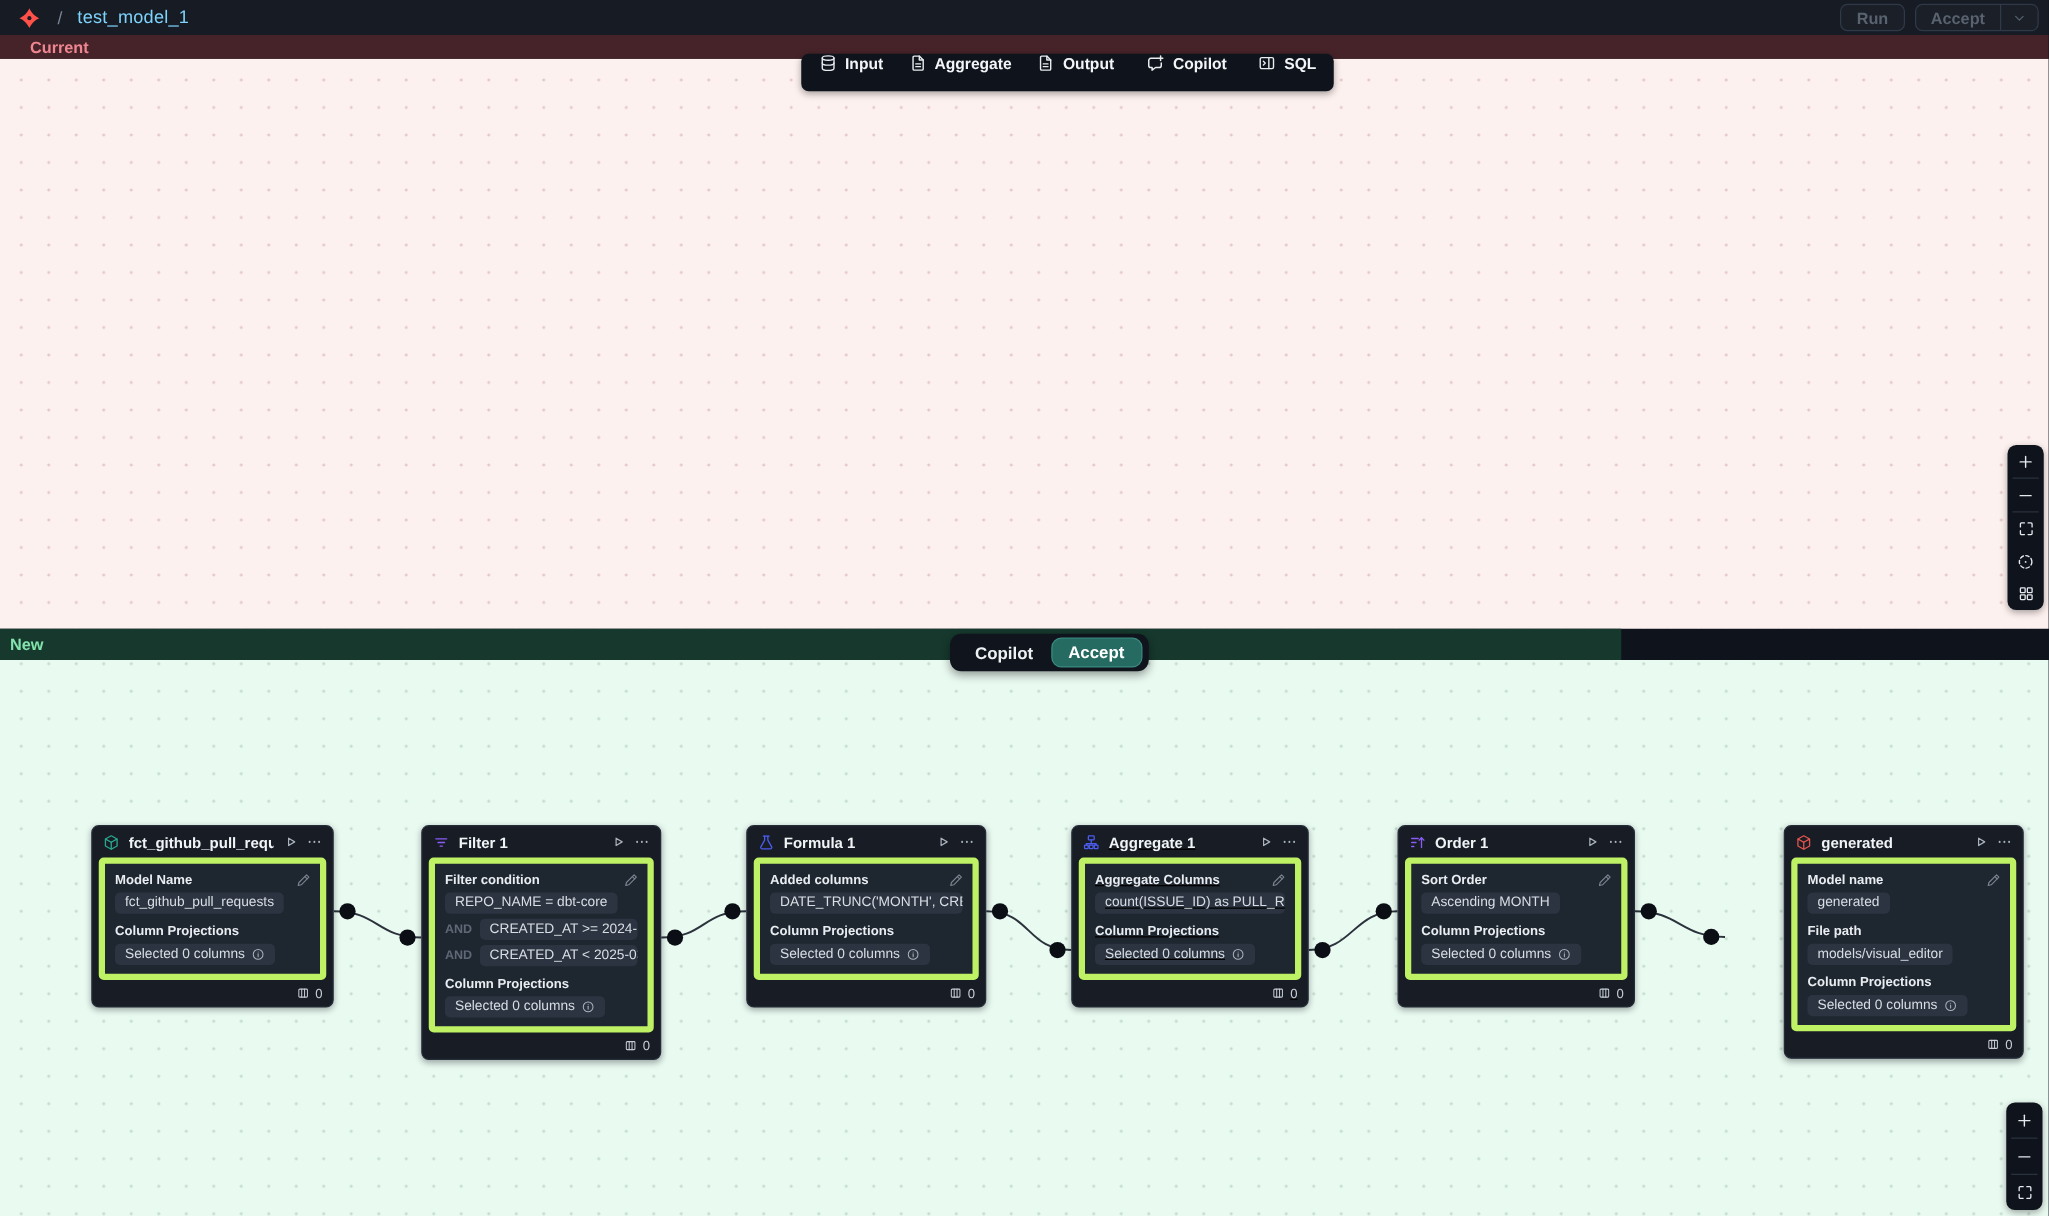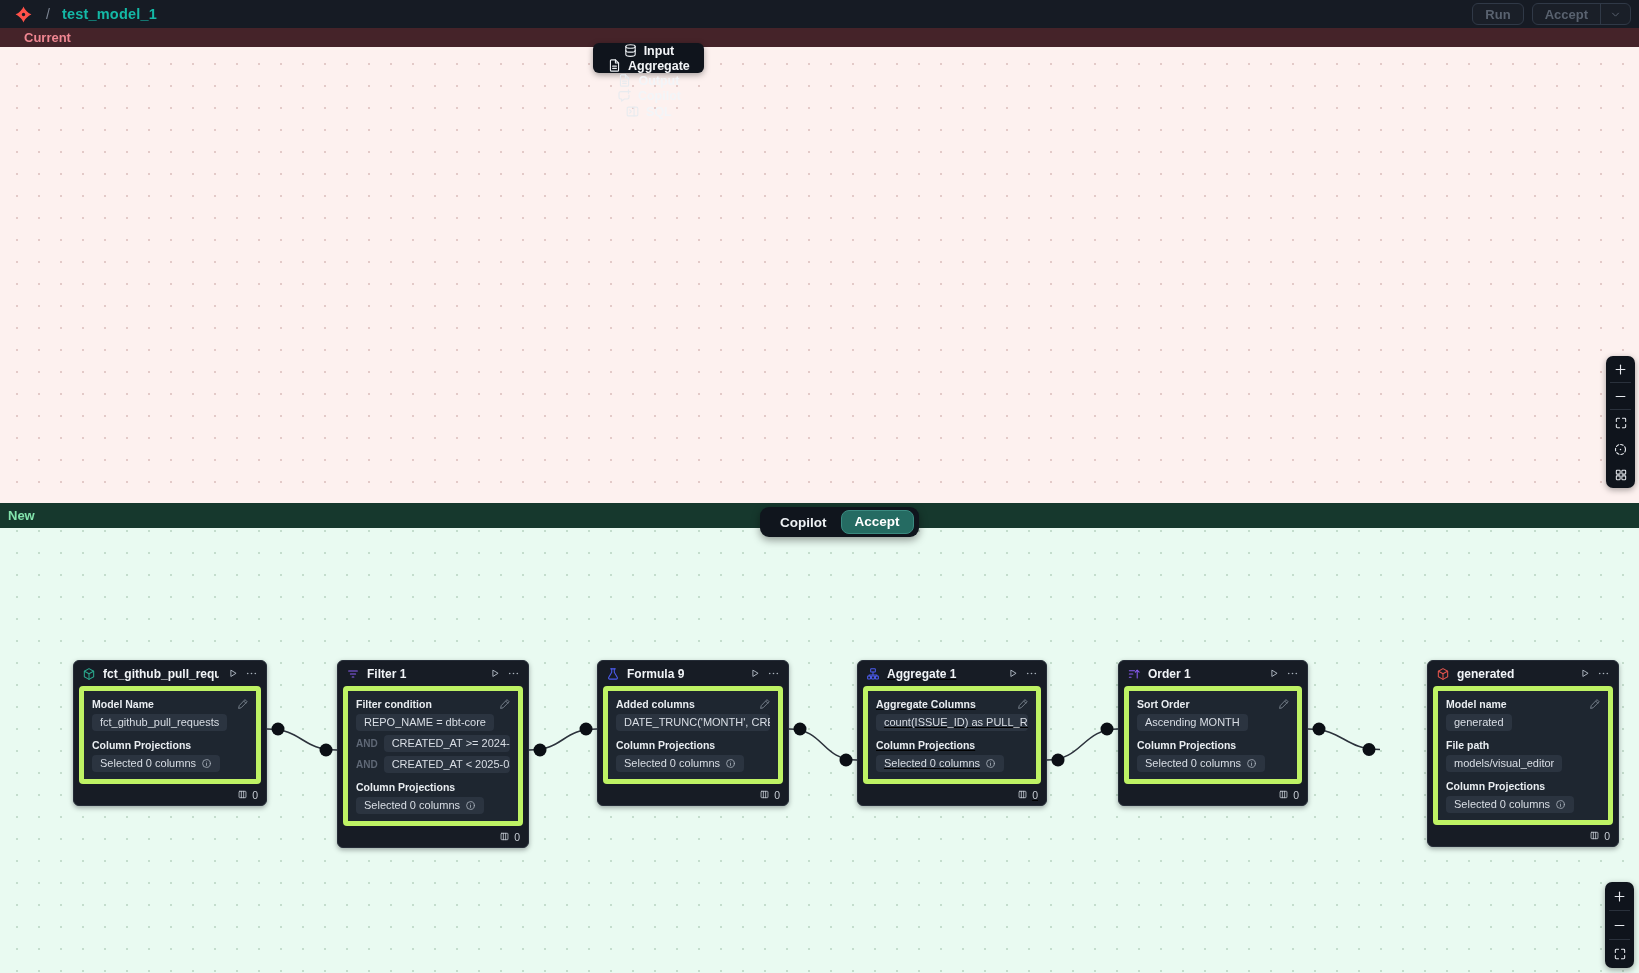--- a/index.html
+++ b/index.html
@@ -10,47 +10,47 @@
   *{box-sizing:border-box; margin:0; padding:0;}
   html,body{width:1639px;height:973px;overflow:hidden;background:#0f141c;}
   body{font-family:"Liberation Sans",sans-serif;-webkit-font-smoothing:antialiased;}
   #app{position:relative;width:1639px;height:973px;overflow:hidden;}
 
   
   .topbar{position:absolute;left:0;top:0;width:1639px;height:28px;background:#161b24;
     display:flex;align-items:center;padding:0 8px 0 14px;z-index:30;}
   .logo{width:19px;height:19px;display:inline-flex;}
   .crumb-sep{color:#7d8694;font-size:14px;margin:0 12px 0 13px;}
-  .page-title{color:#14b8a6;font-size:14.5px;font-weight:700;letter-spacing:.2px;}
+  .page-title{color:#7dd3fc;font-size:14.5px;font-weight:400;letter-spacing:.2px;}
   .topbar .spacer{flex:1;}
   .tb-btn{height:22px;display:inline-flex;align-items:center;border:1px solid #303947;
     border-radius:6px;background:rgba(255,255,255,.02);color:#59626f;font-size:13px;
     font-weight:600;padding:0 12px;margin-left:8px;cursor:default;}
   .tb-btn.split{padding:0;}
   .tb-btn.split .lbl{padding:0 12px;}
   .tb-btn.split .divider{width:1px;height:100%;background:#303947;}
   .tb-btn.split .chev{padding:0 8px;display:inline-flex;align-items:center;color:#59626f;}
   .icon svg{display:block;}
 
   
   .current-bar{position:absolute;left:0;top:28px;width:1639px;height:19px;background:var(--current-bar-bg);
     color:var(--current-text);font-size:13px;font-weight:600;display:flex;align-items:center;padding:0 24px;z-index:20;}
-  .new-bar{position:absolute;left:0;top:503px;width:1639px;height:25px;background:var(--new-bar-bg);
+  .new-bar{position:absolute;left:0;top:503px;width:1297px;height:25px;background:var(--new-bar-bg);
     color:var(--new-text);font-size:13px;font-weight:700;display:flex;align-items:center;padding:0 8px;z-index:20;}
 
   
   .canvas{position:absolute;left:0;width:1639px;z-index:1;}
   .canvas.pink{top:47px;height:456px;background-color:var(--canvas-pink);
     background-image:radial-gradient(#e3cac8 1px,transparent 1.4px);background-size:22px 22px;background-position:6px 6px;}
   .canvas.green{top:528px;height:445px;background-color:var(--canvas-green);
     background-image:radial-gradient(#c4ddcd 1px,transparent 1.4px);background-size:22px 22px;background-position:6px 14px;}
 
   
-  .palette{position:absolute;left:593px;top:43px;height:30px;background:var(--panel-bg);
-    border-radius:6px;display:flex;align-items:center;z-index:40;box-shadow:0 2px 6px rgba(0,0,0,.35);padding:0 4px;flex-direction:column;}
+  .palette{position:absolute;left:641px;top:43px;height:30px;background:var(--panel-bg);
+    border-radius:6px;display:flex;align-items:flex-start;z-index:40;box-shadow:0 2px 6px rgba(0,0,0,.35);padding:0 4px;}
   .pal-item{display:flex;align-items:center;gap:6px;color:#f3f5f8;font-size:12.5px;font-weight:700;
     padding:0 10px;cursor:pointer;white-space:nowrap;}
   .pal-item .icon{color:#e8ebef;display:inline-flex;}
   .pal-sep{width:1px;background:#333b48;margin:0 2px;}
 
   
   .vtools{position:absolute;width:29px;background:var(--panel-bg);border-radius:7px;z-index:40;
     display:flex;flex-direction:column;box-shadow:0 2px 6px rgba(0,0,0,.35);overflow:hidden;}
   .vtools.top{left:1606px;top:356px;}
   .vtools.bottom{left:1605px;top:882px;}
@@ -435,21 +435,21 @@
           </div>
         </div>
         <div class="node" style="left: 597px; top: 660px; width: 192px;">
           <div class="node-header">
             <span class="icon n-icon" style="color:#4c5ced">
               <svg width="14" height="14" viewBox="0 0 24 24" fill="none" stroke="currentColor" stroke-width="1.8" stroke-linecap="round" stroke-linejoin="round">
                 <path d="M9.8 3.2v5.6L4.6 18a2 2 0 0 0 1.8 2.8h11.2a2 2 0 0 0 1.8-2.8L14.2 8.8V3.2"></path>
                 <line x1="8" y1="3.2" x2="16" y2="3.2"></line>
               </svg>
             </span>
-            <span class="node-title">Formula 9</span>
+            <span class="node-title">Formula 1</span>
             <span class="node-actions">
               <span class="icon">
                 <svg width="13" height="13" viewBox="0 0 24 24" fill="none" stroke="currentColor" stroke-width="1.8" stroke-linecap="round" stroke-linejoin="round">
                   <path d="M9 6.5v11l9-5.5z"></path>
                 </svg>
               </span>
               <span class="icon">
                 <svg width="13" height="13" viewBox="0 0 24 24" fill="currentColor">
                   <circle cx="5" cy="12" r="1.5"></circle>
                   <circle cx="12" cy="12" r="1.5"></circle>

